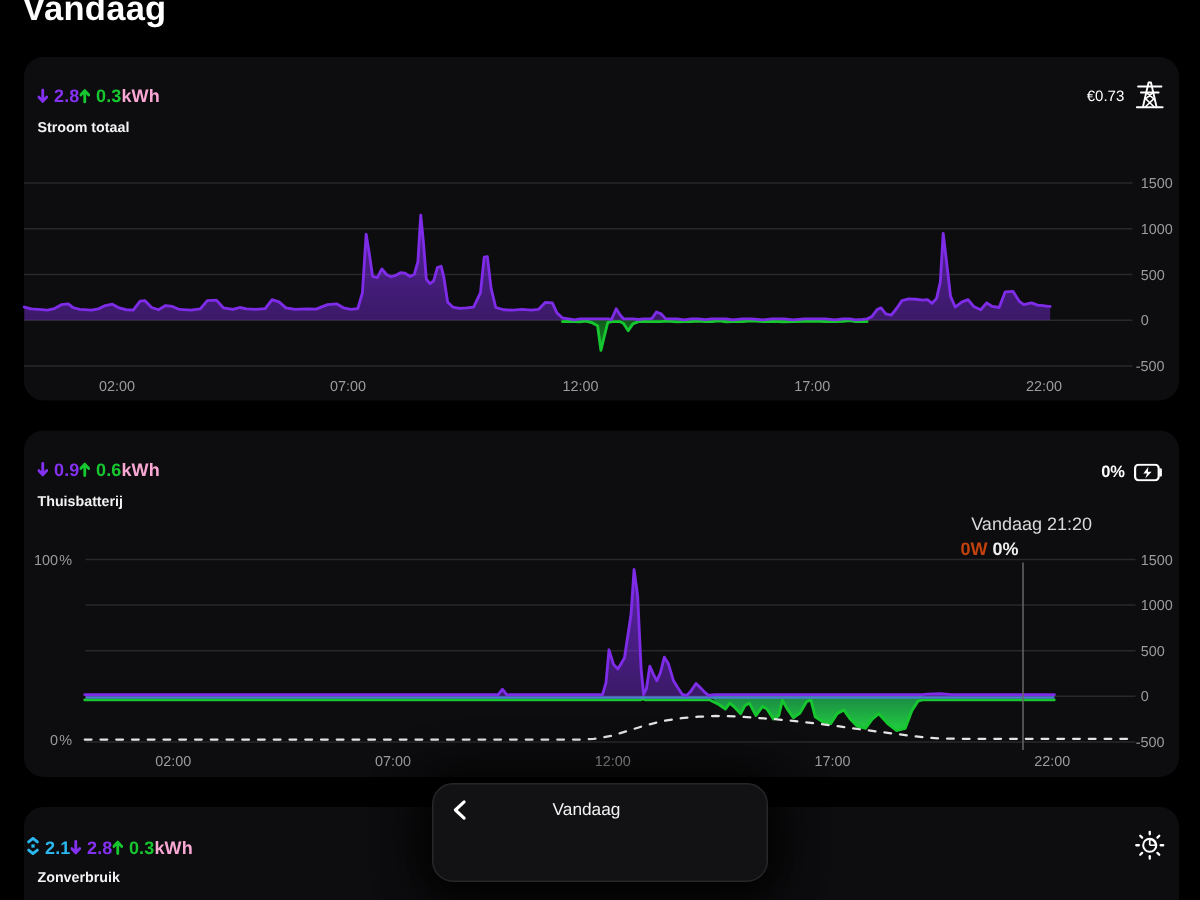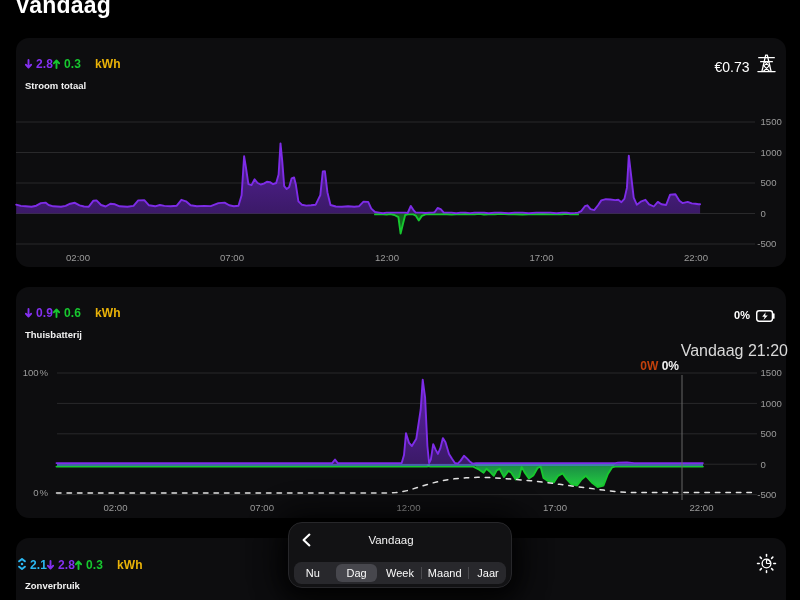--- a/index.html
+++ b/index.html
@@ -17,21 +17,21 @@
 .pl { stroke:#7e2ce8; stroke-width:1.9; fill:none; stroke-linejoin:round; stroke-linecap:round; }
 .gl2 { stroke:#17c72f; stroke-width:1.9; fill:none; stroke-linejoin:round; stroke-linecap:round; }
 .bl { stroke:#4f7ad1; stroke-width:1.6; }
 .dl { stroke:#e3e3e3; stroke-width:1.5; fill:none; stroke-dasharray:4.5 6; stroke-linecap:round; }
 .ax { font-size:9.6px; fill:#9b9b9b; }
 .hdr { position:absolute; display:flex; align-items:center; line-height:1;
   font-size:12px; font-weight:bold; letter-spacing:0.1px; }
 .hdr .ar { margin:0 4px 0 0; }
 .hdr span { margin-right:0; }
 .pu { color:#8430f0; } .gr { color:#17c72f; } .bu { color:#2bb7f0; }
-.kwh { color:#eab308;padding-left:14px; }
+.kwh { color:#f9a8d4; }
 .sub { position:absolute; left:25px; font-size:9.5px; font-weight:bold; color:#f2f2f2;
   line-height:1; }
 .rtxt { position:absolute; color:#fff; line-height:1; }
 .popup { position:absolute; left:288px; top:522px; width:224px; height:66px;
   background:#121214; border:1px solid #27272a; border-radius:14px;
   box-shadow:0 0 26px 12px rgba(0,0,0,0.6), 0 10px 30px rgba(0,0,0,0.7); }
 .seg { position:absolute; left:5px; right:5px; top:39px; height:21.5px;
   background:#28282c; border-radius:7.5px; }
 .seg .it { position:absolute; top:50%; transform:translate(-50%,-50%); font-size:11px; color:#fafafa; z-index:2; line-height:1; }
 .seg .sel { position:absolute; left:42.3px; top:1.5px; width:40.5px; height:18.5px;
@@ -124,21 +124,21 @@
       <path d="M3.5 1 V8.2 M0.8 5.7 L3.5 8.6 L6.2 5.7" fill="none" stroke="#8430f0" stroke-width="1.9" stroke-linecap="round" stroke-linejoin="round"></path>
     </svg>
     <span class="pu">2.8</span>
     <svg class="ar" width="7" height="10" viewBox="0 0 7 10">
       <path d="M3.5 9 V1.8 M0.8 4.3 L3.5 1.4 L6.2 4.3" fill="none" stroke="#17c72f" stroke-width="1.9" stroke-linecap="round" stroke-linejoin="round"></path>
     </svg>
     <span class="gr">0.3</span>
     <span class="kwh">kWh</span>
   </div>
 <div class="sub" style="top:80.5px;">Stroom totaal</div>
-<div class="rtxt" style="right:50.5px; top:59.7px; font-size:14px;">€0.73</div>
+<div class="rtxt" style="right:50.5px; top:59.7px; font-size:10px;">€0.73</div>
 <div style="position:absolute; left:756.5px; top:53.5px;"><svg width="19" height="19" viewBox="0 0 19 19" fill="none" stroke="#fff" stroke-width="1.25" stroke-linecap="round" stroke-linejoin="round">
 <line x1="0.9" y1="17.5" x2="18.1" y2="17.5"></line>
 <line x1="1.7" y1="3.7" x2="17.3" y2="3.7"></line>
 <line x1="3.6" y1="7.7" x2="15.4" y2="7.7"></line>
 <path d="M4.9 17.5 L8.7 1 L10.3 1 L14.1 17.5"></path>
 <path d="M6.3 11.4 L12.7 17.5 M12.7 11.4 L6.3 17.5" stroke-width="1.05"></path>
 <path d="M7.3 7.7 L11.7 11.4 M11.7 7.7 L7.3 11.4" stroke-width="1.05"></path>
 </svg></div>
 
 <div class="hdr" style="left:25px; top:307.3px;">
@@ -185,31 +185,21 @@
         <line x1="11" y1="18.6" x2="11" y2="20.4"></line>
 <line x1="1.6" y1="11" x2="3.4" y2="11"></line>
         <line x1="18.6" y1="11" x2="20.4" y2="11"></line>
 <line x1="4.35" y1="4.35" x2="5.65" y2="5.65"></line>
         <line x1="16.35" y1="16.35" x2="17.65" y2="17.65"></line>
 <line x1="4.35" y1="17.65" x2="5.65" y2="16.35"></line>
         <line x1="16.35" y1="5.65" x2="17.65" y2="4.35"></line>
 </g>
     </svg></div>
 
-<div style="position:absolute; left:0; top:343.1px; width:788px; text-align:right; font-size:16px; color:#d9d9d9; line-height:1;">Vandaag 21:20</div>
+<div style="position:absolute; left:0; top:343.1px; width:728px; text-align:right; font-size:12px; color:#d9d9d9; line-height:1;">Vandaag 21:20</div>
 <div style="position:absolute; left:0; top:359.7px; width:679px; text-align:right; font-size:12px; font-weight:bold; line-height:1;"><span style="color:#c2410c;margin-left:40px;">0W</span> <span style="color:#f0f0f0;">0%</span></div>
 
 <div class="popup">
 <div style="position:absolute; left:11.5px; top:9.5px;"><svg width="11" height="14" viewBox="0 0 11 14">
         <path d="M8.4 1.6 L2.6 7 L8.4 12.4" fill="none" stroke="#fff" stroke-width="2.1" stroke-linecap="round" stroke-linejoin="round"></path>
       </svg></div>
 <div style="position:absolute; left:0; width:204px; top:11.3px; text-align:center; font-size:11.5px; color:#f2f2f2;">Vandaag</div>
-<div class="seg">
-<div class="sel"></div>
-<div class="vsep" style="left:127.1px;"></div>
-<div class="vsep" style="left:173.7px;"></div>
-<div class="it" style="left:18.8px;">Nu</div>
-<div class="it" style="left:62.6px;">Dag</div>
-<div class="it" style="left:106px;">Week</div>
-<div class="it" style="left:150.7px;">Maand</div>
-<div class="it" style="left:194px;">Jaar</div>
 </div>
-</div>
 
 </body></html>

